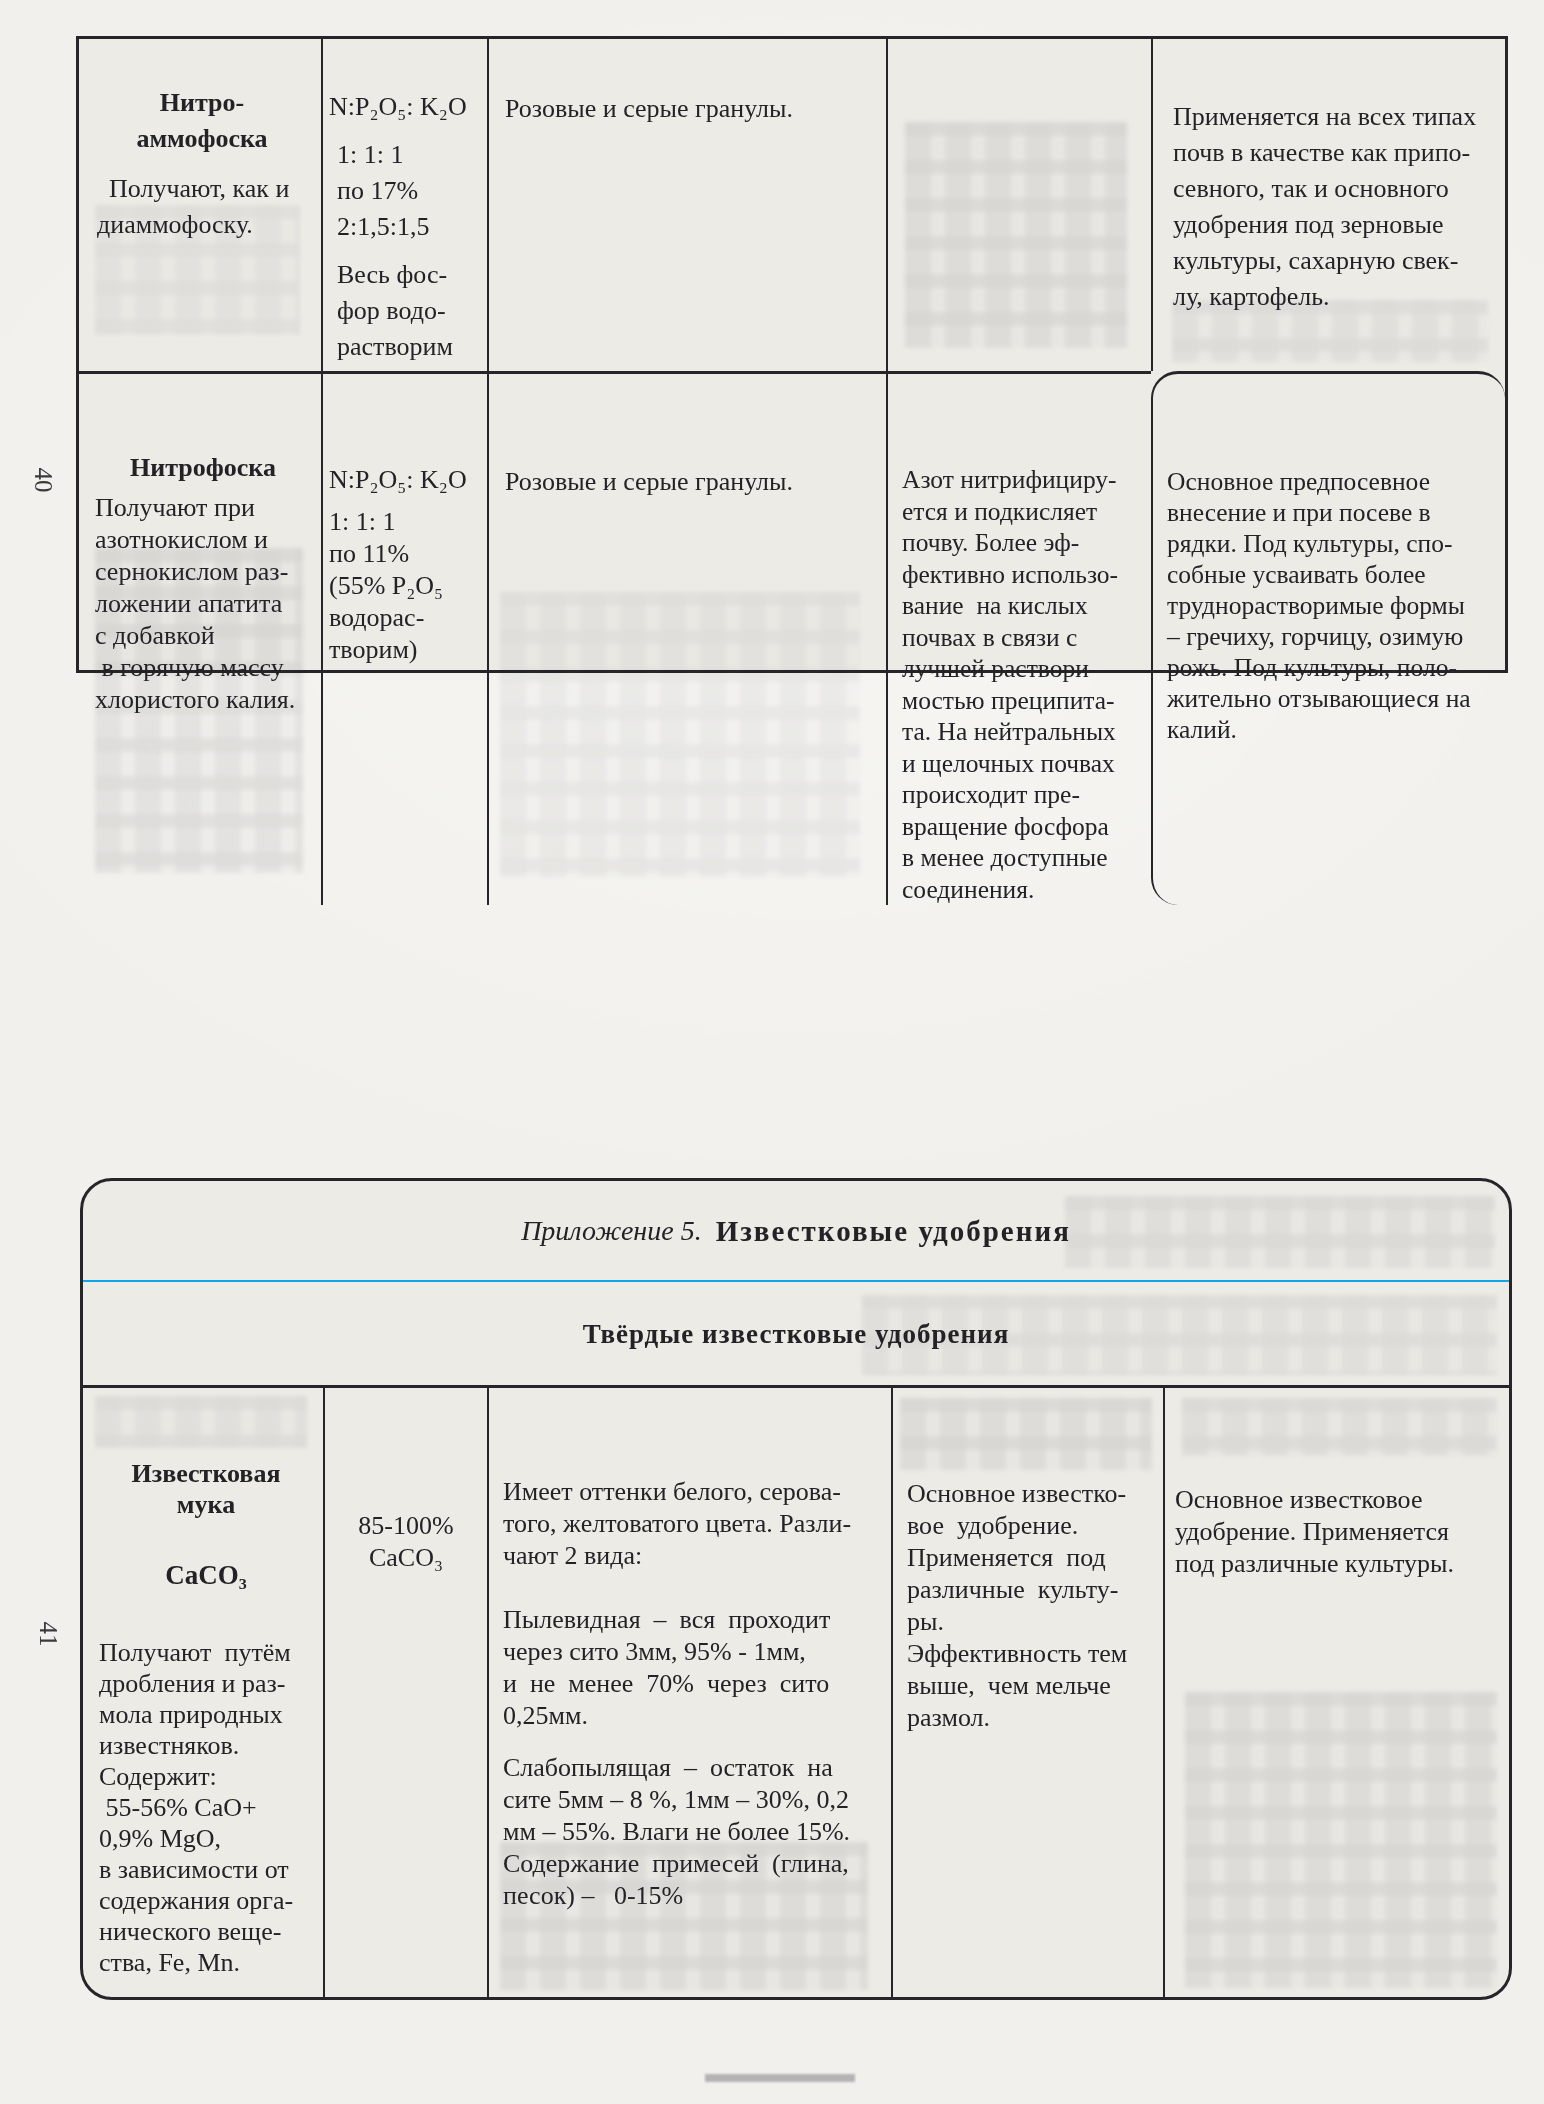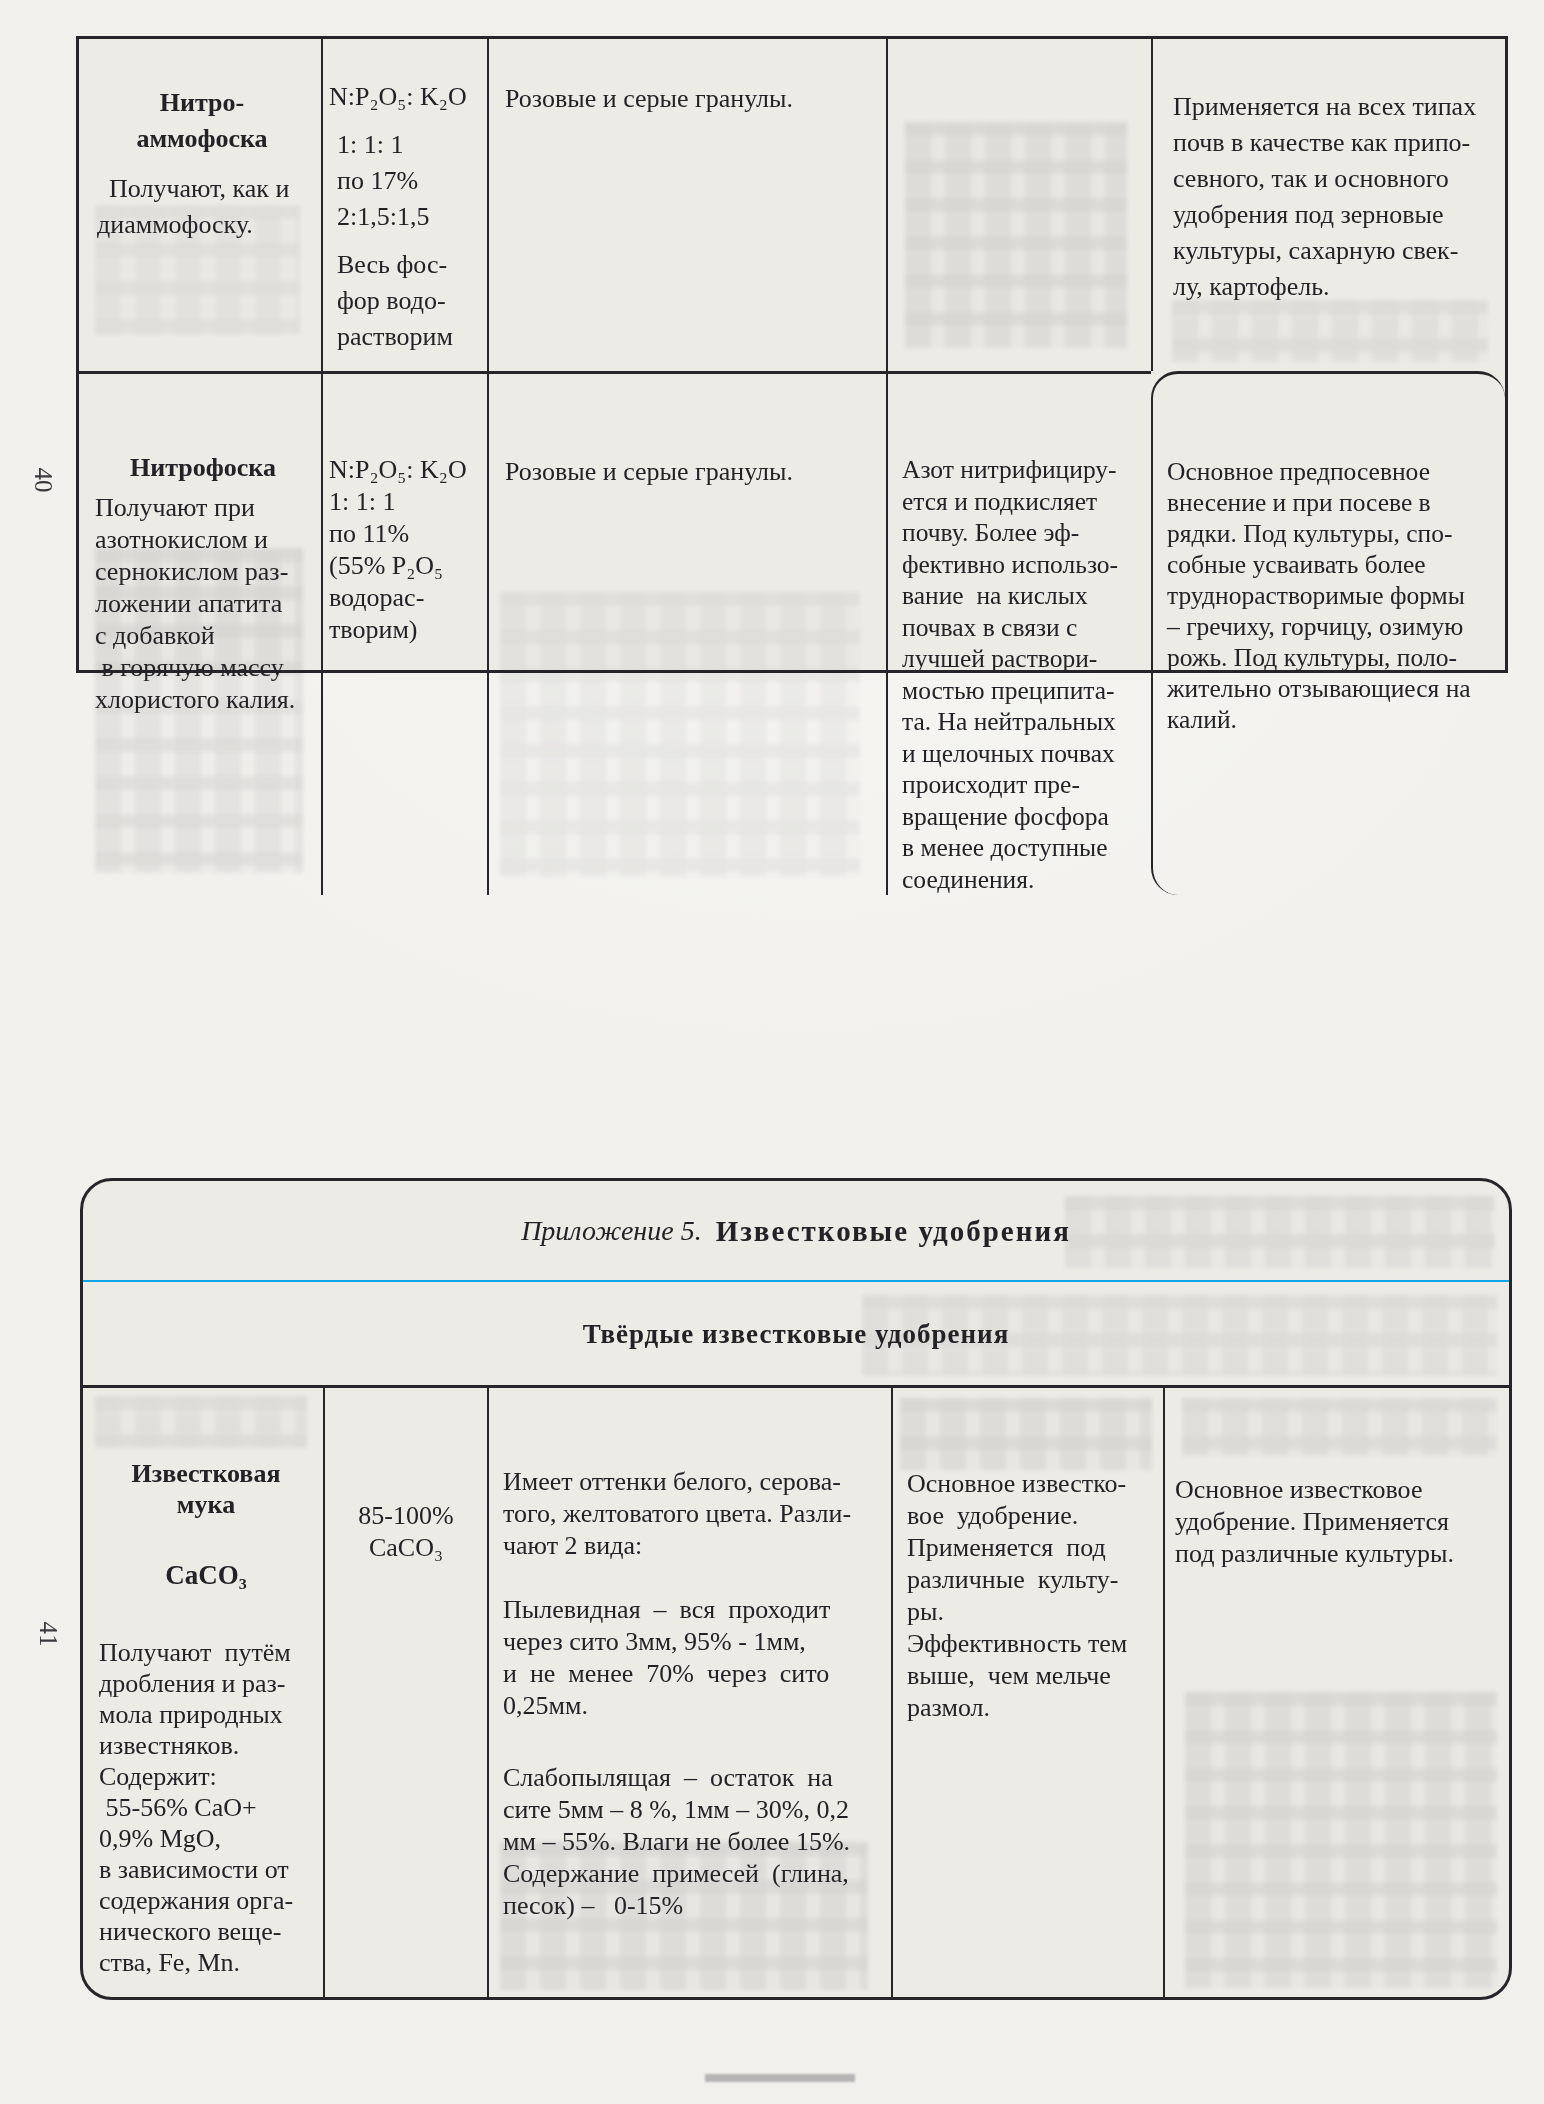--- a/index.html
+++ b/index.html
@@ -20,21 +20,21 @@
   #table1{left:76px;top:36px;width:1432px;height:637px;
     grid-template-columns:242px 166px 399px 265px 1fr;
     grid-template-rows:332px 1fr;}
   #table2{left:80px;top:1178px;width:1432px;height:822px;
     grid-template-columns:240px 164px 404px 272px 1fr;
     grid-template-rows:99px 105px 1fr;border-radius:32px;}
   .cell{box-sizing:border-box;position:relative;font-size:26px;line-height:32px;}
   .bl{border-left:2px solid #26262a;}
   .bt{border-top:3px solid #26262a;}
   .bt2{border-top:2px solid #0ea5e9;}
-  .pre{white-space:pre-wrap;}
+  .pre{white-space:pre-wrap;margin-top:10px;}
   .head{font-weight:bold;text-align:center;white-space:pre-wrap;}
   .it{font-style:italic;}
   .bd{font-weight:bold;}
   
   .r1{line-height:36px;}
   .t1r1c1{padding:46px 12px 0 16px;}
   .t1r1c1 .body{margin-top:14px;padding-left:2px;text-indent:12px;}
   .t1r1c2{padding:40px 4px 0 6px;}
   .t1r1c2 .m{margin-top:12px;padding-left:8px;}
   .t1r1c3{padding:42px 14px 0 16px;}
@@ -52,21 +52,21 @@
   .t2title .bd{font-size:29px;letter-spacing:2px;}
   .t2sub{grid-column:1/-1;display:flex;align-items:center;justify-content:center;
          font-weight:bold;font-size:27px;letter-spacing:1px;}
   
   .t2c1{padding:70px 10px 0 16px;line-height:31px;}
   .t2c1 .formula{margin-top:40px;text-align:center;font-weight:bold;font-size:27px;}
   .t2c1 .body{margin-top:46px;}
   .t2c2{padding:112px 4px 0 4px;text-align:center;}
   .t2c3{padding:78px 8px 0 14px;}
   .t2c3 .p2{margin-top:32px;}
-  .t2c3 .p3{margin-top:40px;}
+  .t2c3 .p3{margin-top:20px;}
   .t2c4{padding:80px 4px 0 14px;}
   .t2c5{padding:86px 6px 0 10px;text-align:left;}
   
   .pagenum{position:absolute;font-size:25px;color:#3a3a3e;transform:rotate(90deg);transform-origin:center;}
   #pn40{left:30px;top:466px;}
   #pn41{left:35px;top:1620px;}
   
   .ghost{position:absolute;opacity:0.09;filter:blur(2px);pointer-events:none;
     background:
       repeating-linear-gradient(to right, rgba(60,60,72,0.9) 0 26px, rgba(60,60,72,0.25) 26px 40px),

